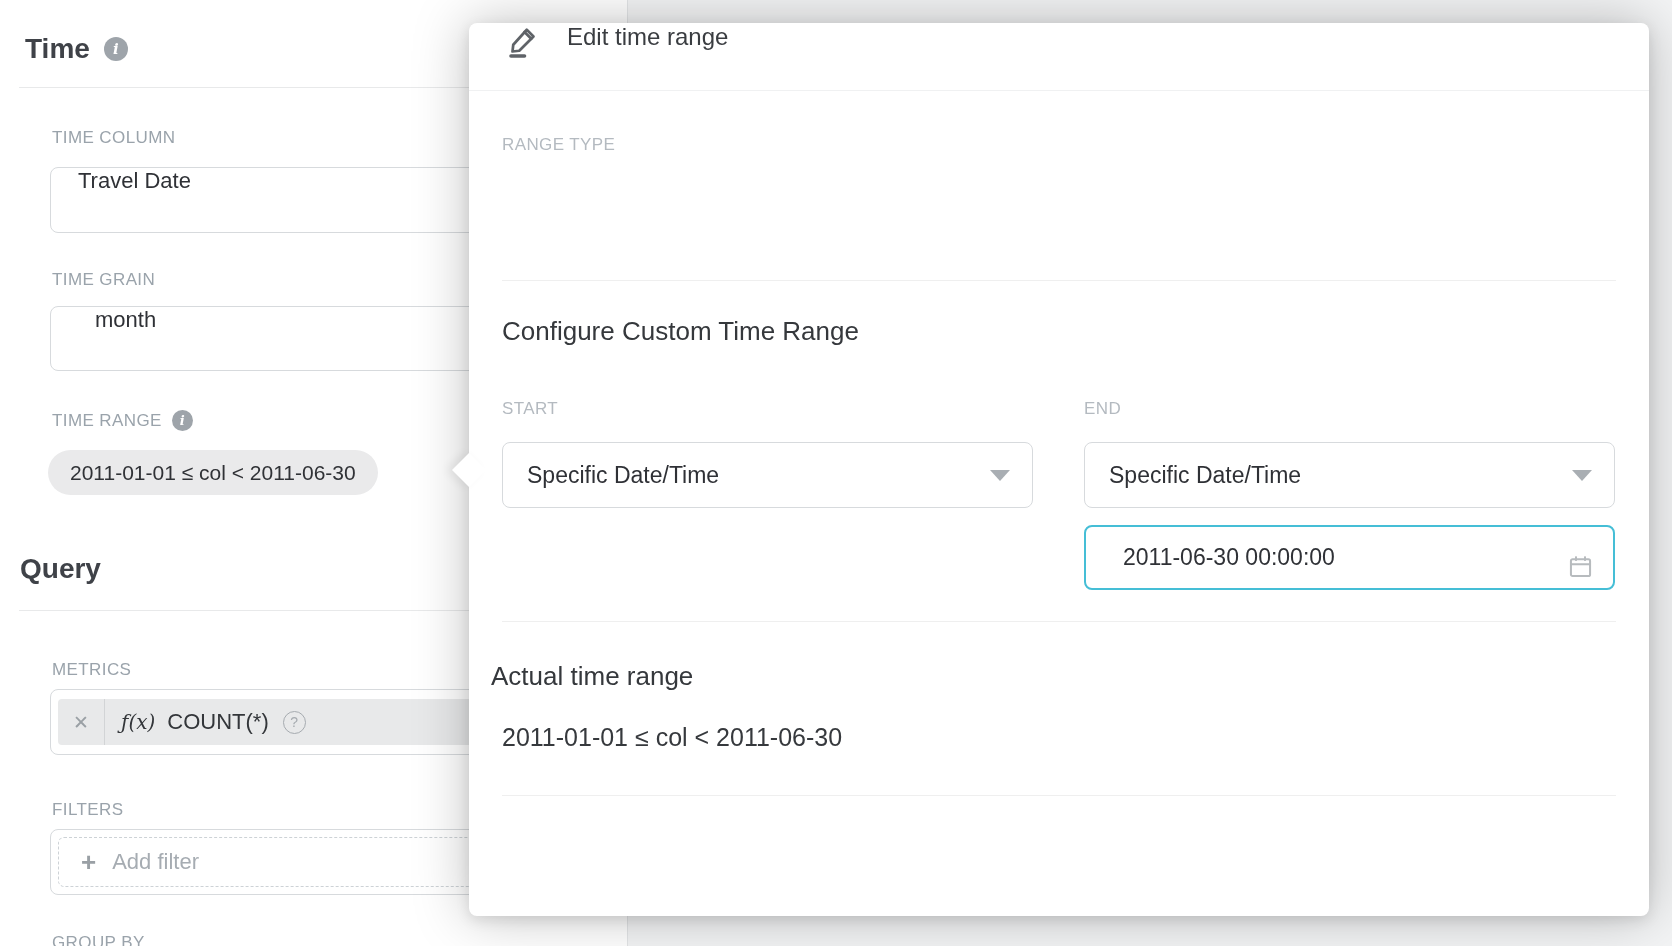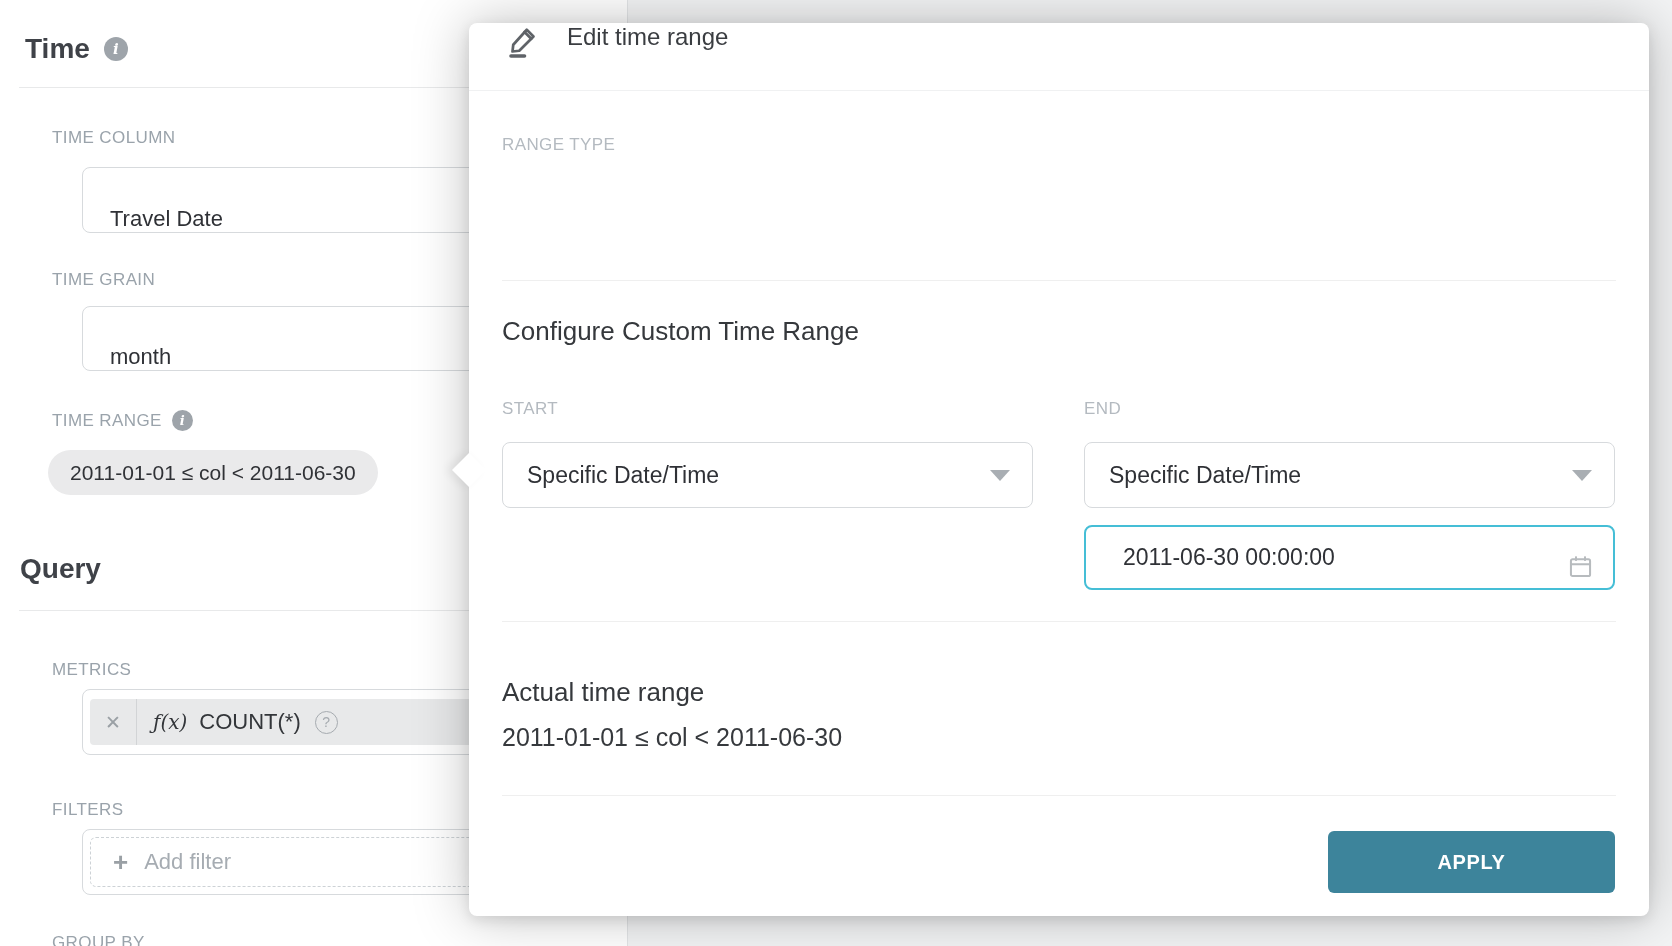--- a/index.html
+++ b/index.html
@@ -12,21 +12,21 @@
 
   
   .panel{position:absolute;left:0;top:0;width:627px;height:946px;background:#ffffff;}
   .panel-heading{position:absolute;display:flex;align-items:center;gap:14px;
                  font-size:28px;font-weight:600;color:#3f4248;}
   .hr{position:absolute;height:1px;background:#e8e9ea;}
   .flabel{position:absolute;font-size:17px;letter-spacing:.4px;color:#9aa3ab;
           display:flex;align-items:center;gap:10px;}
   .modal-label{color:#b4bac0;}
   .inputbox{position:absolute;box-sizing:border-box;background:#fff;border:1px solid #d7dadd;
-            border-radius:8px;display:flex;align-items:flex-end;font-size:22px;color:#2f3136;margin-left:32px;}
+            border-radius:8px;display:flex;align-items:flex-start;font-size:22px;color:#2f3136;}
   .info-icon{display:inline-flex;align-items:center;justify-content:center;background:#9ea4aa;
              color:#fff;border-radius:50%;font-family:"DejaVu Serif",serif;font-style:italic;
              font-weight:bold;}
   .info-lg{width:24px;height:24px;font-size:15px;}
   .info-sm{width:21px;height:21px;font-size:13px;}
 
   .pill{position:absolute;display:inline-flex;align-items:center;background:#eaeaeb;
         border-radius:23px;height:45px;padding:0 22px;font-size:21px;color:#303236;}
 
   .metric-chip{position:absolute;left:7px;top:9px;width:546px;height:46px;background:#e8e9ea;
@@ -87,21 +87,21 @@
       <span class="info-icon info-lg">i</span>
     </div>
     <div class="hr" style="left:19px;top:87px;width:591px;"></div>
 
     <div class="flabel" style="left:52px;top:128px;">TIME COLUMN</div>
     <div class="inputbox" style="left:50px;top:167px;width:560px;height:66px;padding-left:27px;">
       <span>Travel Date</span>
     </div>
 
     <div class="flabel" style="left:52px;top:270px;">TIME GRAIN</div>
-    <div class="inputbox" style="left:50px;top:306px;width:560px;height:65px;padding-left:27px;">
+    <div class="inputbox" style="left:50px;top:306px;width:560px;height:65px;padding-left:44px;">
       <span>month</span>
     </div>
 
     <div class="flabel" style="left:52px;top:410px;">
       <span>TIME RANGE</span>
       <span class="info-icon info-sm">i</span>
     </div>
     <div class="pill" style="left:48px;top:450px;">
       <span>2011-01-01 ≤ col &lt; 2011-06-30</span>
     </div>
@@ -167,21 +167,20 @@
       <svg class="cal-icon" width="27" height="27" viewBox="0 0 24 24" fill="none" stroke="#b7bbbe" stroke-width="1.8">
         <rect x="3.5" y="5.5" width="17" height="15" rx="1.5"></rect>
         <line x1="3.5" y1="10" x2="20.5" y2="10"></line>
         <line x1="8" y1="3" x2="8" y2="7"></line>
         <line x1="16" y1="3" x2="16" y2="7"></line>
       </svg>
     </div>
 
     <div class="pop-hr" style="top:598px;"></div>
 
-    <div class="pop-h2" style="left:33px;top:638px;margin-top:16px;">Actual time range</div>
+    <div class="pop-h2" style="left:22px;top:638px;">Actual time range</div>
     <div class="actual-value" style="left:33px;top:700px;">2011-01-01 ≤ col &lt; 2011-06-30</div>
 
     <div class="pop-hr" style="top:772px;"></div>
 
-    <button class="btn btn-apply" style="left:859px;top:808px;">APPLY</button>
   </div>
 
 </div>
 
 </body></html>

